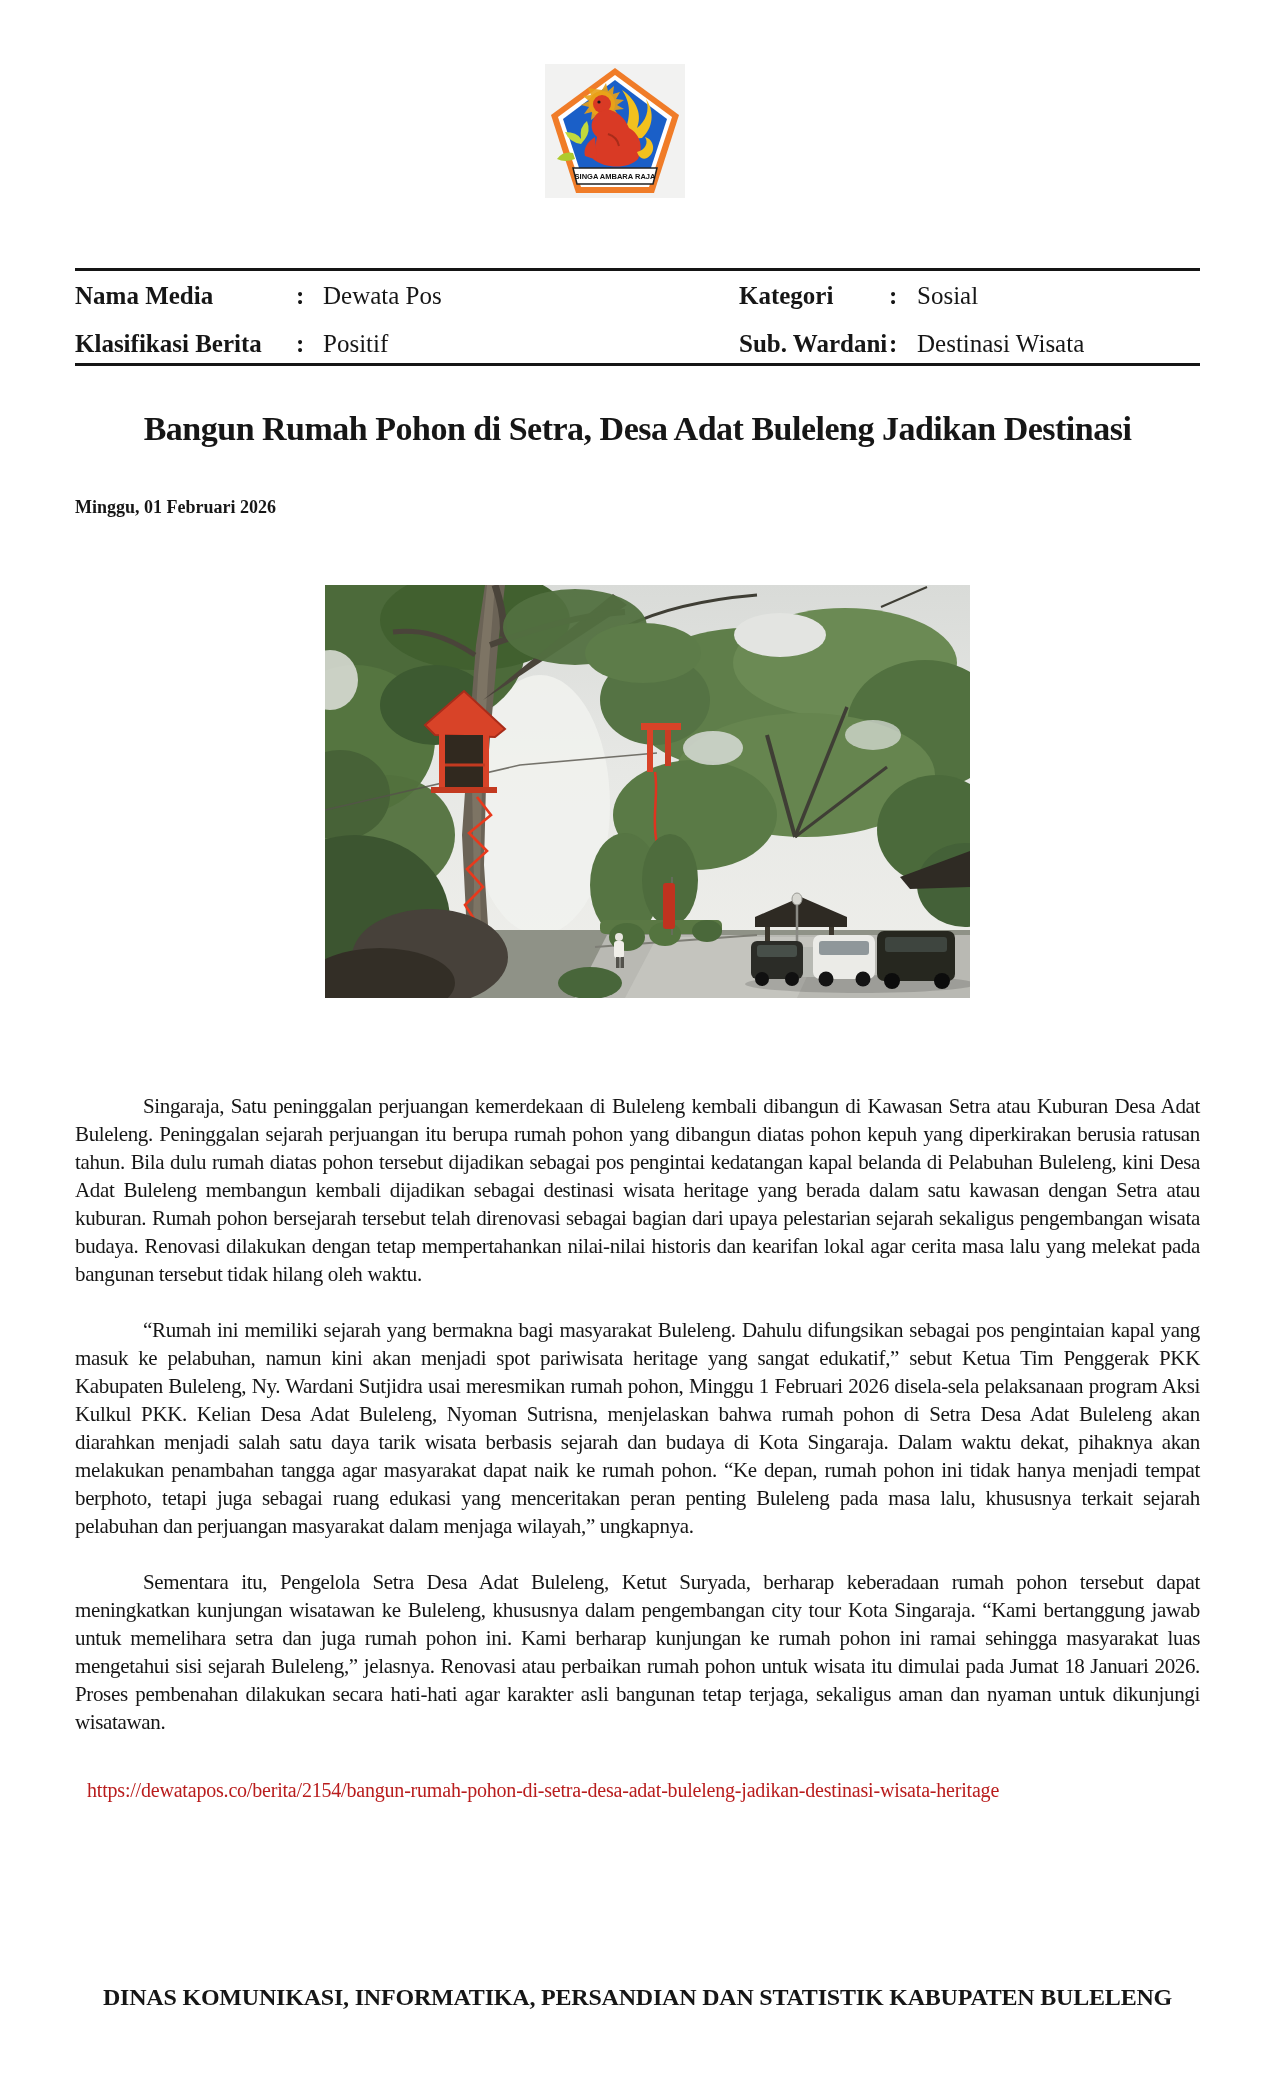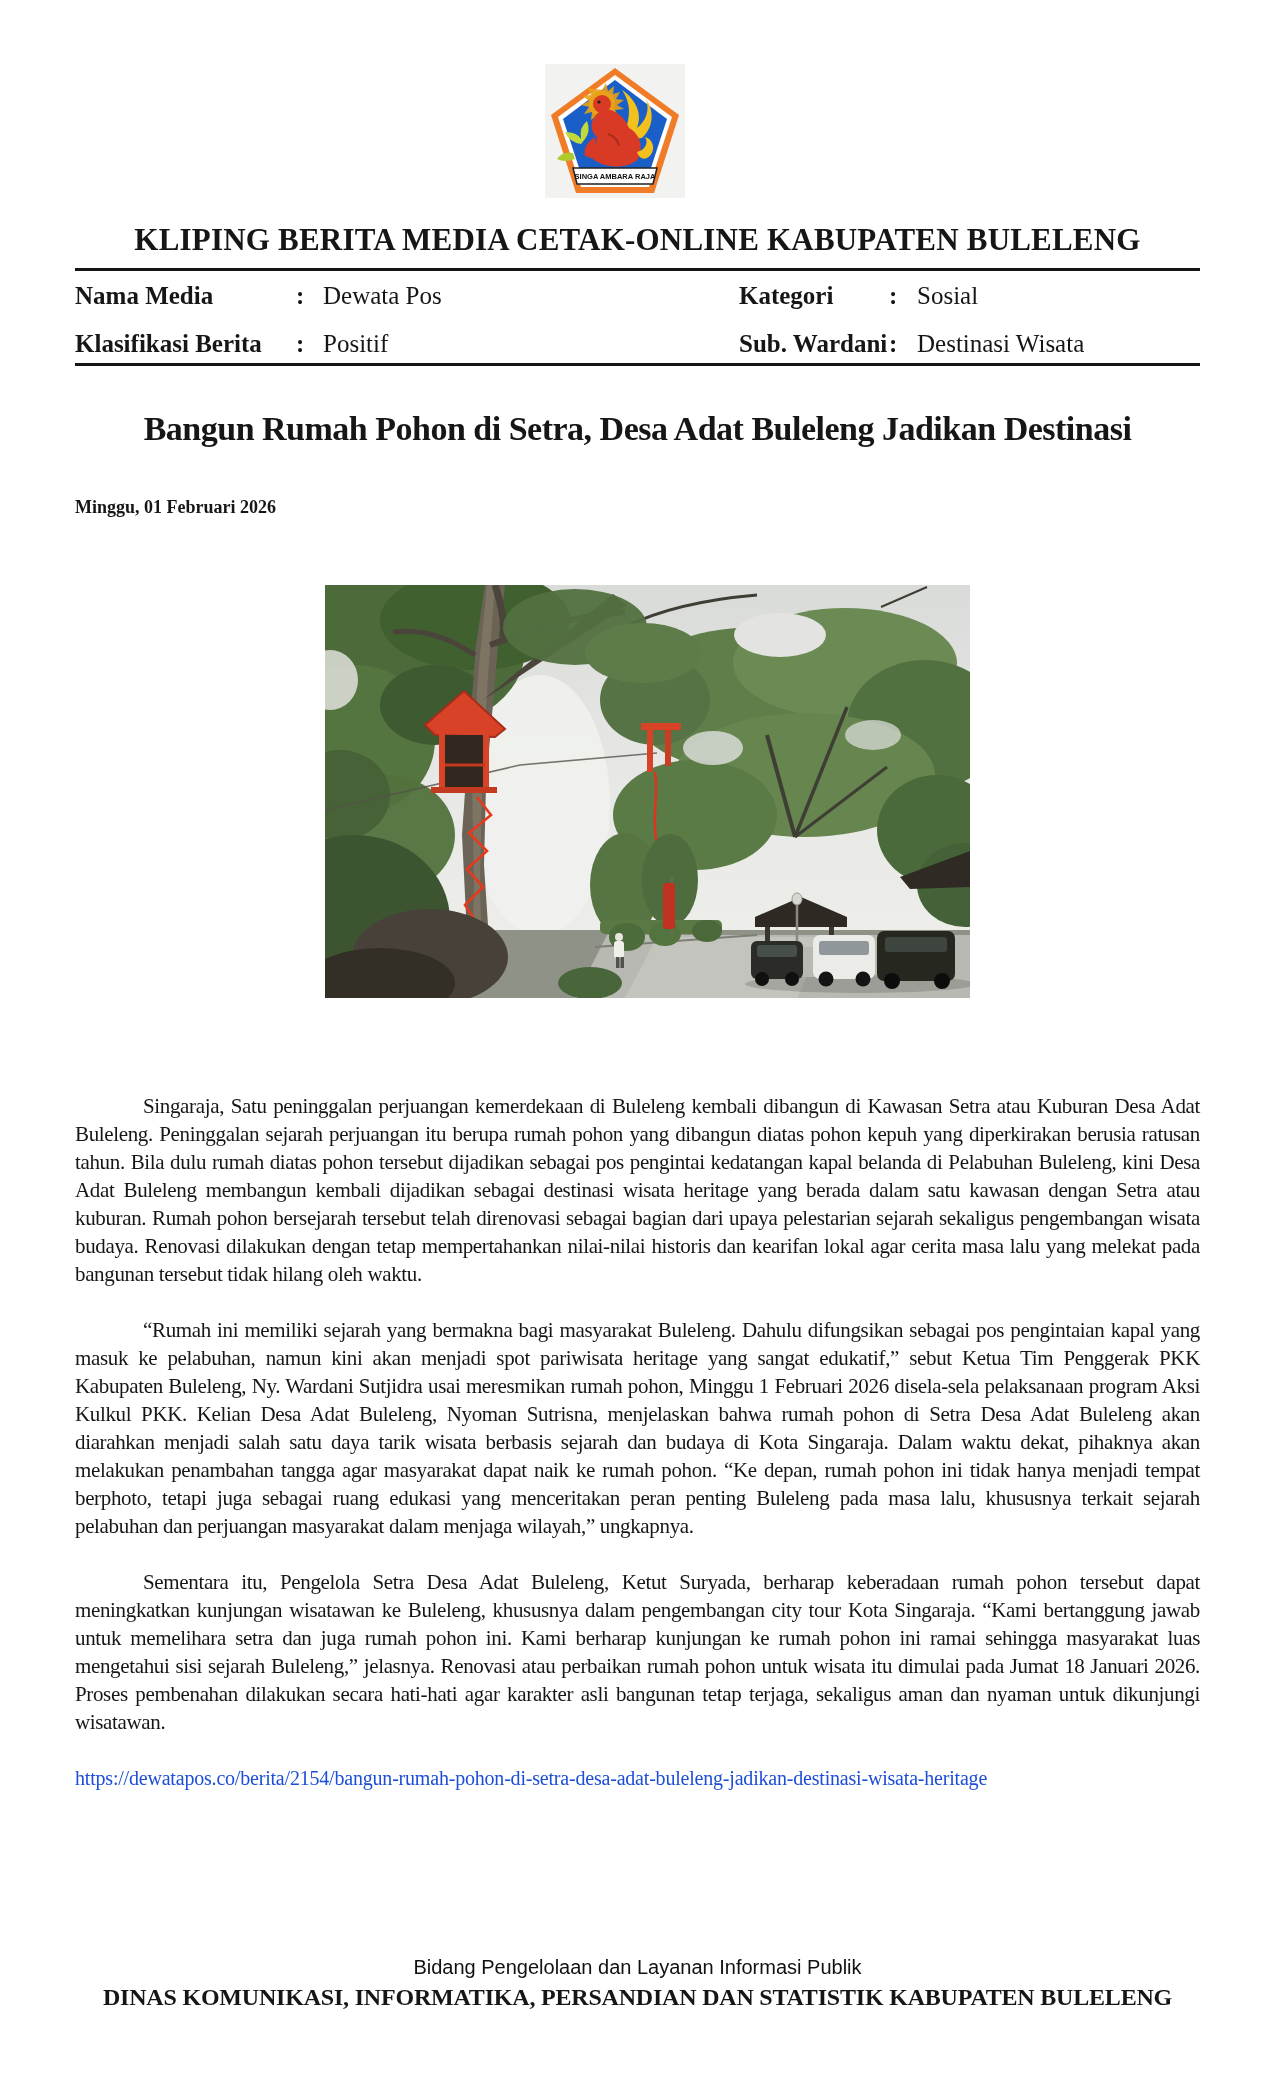--- a/index.html
+++ b/index.html
@@ -52,22 +52,22 @@
   .photo svg { display:block; width:645px; height:413px; }
 
   
   .body-copy {
     left:75px; top:1092px; width:1125px;
     font-size:21px; line-height:28px; letter-spacing:-0.35px;
     text-align:justify;
   }
   .body-copy p { margin:0 0 28px 0; text-indent:68px; }
   .source-url {
-    margin:0; text-indent:0; font-size:20px; letter-spacing:-0.2px;
-    color:#1d4ed8; text-decoration:none; display:inline-block;
+    margin:12px; text-indent:0; font-size:20px; letter-spacing:-0.2px;
+    color:#b91c1c; text-decoration:none; display:inline-block;
   }
 
   
   .footer-1 {
     left:0; top:1956px; width:1275px; text-align:center;
     font-family:"Liberation Sans", sans-serif; font-size:20px; color:#111;
   }
   .footer-2 {
     left:0; top:1984px; width:1275px; text-align:center;
     font-size:24px; font-weight:bold; letter-spacing:-0.2px; white-space:nowrap;
@@ -97,21 +97,20 @@
       <path d="M63 70 c6 2 10 6 11 12" stroke="#a82c1a" stroke-width="2" fill="none"></path>
 
       <path d="M36 80 q-12 -2 -16 -12 q12 0 16 7 q-2 -12 6 -18 q4 10 -2 18 Z" fill="#c2d93c"></path>
       <path d="M30 95 q-10 4 -18 0 q6 -8 16 -6 Z" fill="#aecb2e"></path>
 
       <path d="M28 104 L112 104 L108 120 L32 120 Z" fill="#ffffff" stroke="#222" stroke-width="1.5"></path>
       <text x="70" y="115" text-anchor="middle" font-family="Liberation Sans, sans-serif" font-size="7.5" font-weight="bold" fill="#111">SINGA AMBARA RAJA</text>
     </svg>
   </div>
 
-  <div class="abs doc-title">KLIPING BERITA MEDIA CETAK-ONLINE KABUPATEN BULELENG</div>
   <div class="abs rule rule-1"></div>
 
   <span class="meta-cell meta-label row1 c-l-label">Nama Media</span>
   <span class="meta-cell meta-colon row1 c-l-colon">:</span>
   <span class="meta-cell row1 c-l-value">Dewata Pos</span>
   <span class="meta-cell meta-label row1 c-r-label">Kategori</span>
   <span class="meta-cell meta-colon row1 c-r-colon">:</span>
   <span class="meta-cell row1 c-r-value">Sosial</span>
 
   <span class="meta-cell meta-label row2 c-l-label">Klasifikasi Berita</span>
@@ -243,16 +242,15 @@
     </svg>
   </div>
 
   <div class="abs body-copy">
     <p>Singaraja, Satu peninggalan perjuangan kemerdekaan di Buleleng kembali dibangun di Kawasan Setra atau Kuburan Desa Adat Buleleng. Peninggalan sejarah perjuangan itu berupa rumah pohon yang dibangun diatas pohon kepuh yang diperkirakan berusia ratusan tahun. Bila dulu rumah diatas pohon tersebut dijadikan sebagai pos pengintai kedatangan kapal belanda di Pelabuhan Buleleng, kini Desa Adat Buleleng membangun kembali dijadikan sebagai destinasi wisata heritage yang berada dalam satu kawasan dengan Setra atau kuburan. Rumah pohon bersejarah tersebut telah direnovasi sebagai bagian dari upaya pelestarian sejarah sekaligus pengembangan wisata budaya. Renovasi dilakukan dengan tetap mempertahankan nilai-nilai historis dan kearifan lokal agar cerita masa lalu yang melekat pada bangunan tersebut tidak hilang oleh waktu.</p>
     <p>“Rumah ini memiliki sejarah yang bermakna bagi masyarakat Buleleng. Dahulu difungsikan sebagai pos pengintaian kapal yang masuk ke pelabuhan, namun kini akan menjadi spot pariwisata heritage yang sangat edukatif,” sebut Ketua Tim Penggerak PKK Kabupaten Buleleng, Ny. Wardani Sutjidra usai meresmikan rumah pohon, Minggu 1 Februari 2026 disela-sela pelaksanaan program Aksi Kulkul PKK. Kelian Desa Adat Buleleng, Nyoman Sutrisna, menjelaskan bahwa rumah pohon di Setra Desa Adat Buleleng akan diarahkan menjadi salah satu daya tarik wisata berbasis sejarah dan budaya di Kota Singaraja. Dalam waktu dekat, pihaknya akan melakukan penambahan tangga agar masyarakat dapat naik ke rumah pohon. “Ke depan, rumah pohon ini tidak hanya menjadi tempat berphoto, tetapi juga sebagai ruang edukasi yang menceritakan peran penting Buleleng pada masa lalu, khususnya terkait sejarah pelabuhan dan perjuangan masyarakat dalam menjaga wilayah,” ungkapnya.</p>
     <p>Sementara itu, Pengelola Setra Desa Adat Buleleng, Ketut Suryada, berharap keberadaan rumah pohon tersebut dapat meningkatkan kunjungan wisatawan ke Buleleng, khususnya dalam pengembangan city tour Kota Singaraja. “Kami bertanggung jawab untuk memelihara setra dan juga rumah pohon ini. Kami berharap kunjungan ke rumah pohon ini ramai sehingga masyarakat luas mengetahui sisi sejarah Buleleng,” jelasnya. Renovasi atau perbaikan rumah pohon untuk wisata itu dimulai pada Jumat 18 Januari 2026. Proses pembenahan dilakukan secara hati-hati agar karakter asli bangunan tetap terjaga, sekaligus aman dan nyaman untuk dikunjungi wisatawan.</p>
     <a class="source-url" href="#">https://dewatapos.co/berita/2154/bangun-rumah-pohon-di-setra-desa-adat-buleleng-jadikan-destinasi-wisata-heritage</a>
   </div>
 
-  <div class="abs footer-1">Bidang Pengelolaan dan Layanan Informasi Publik</div>
   <div class="abs footer-2">DINAS KOMUNIKASI, INFORMATIKA, PERSANDIAN DAN STATISTIK KABUPATEN BULELENG</div>
 
 </div>
 
 </body></html>

